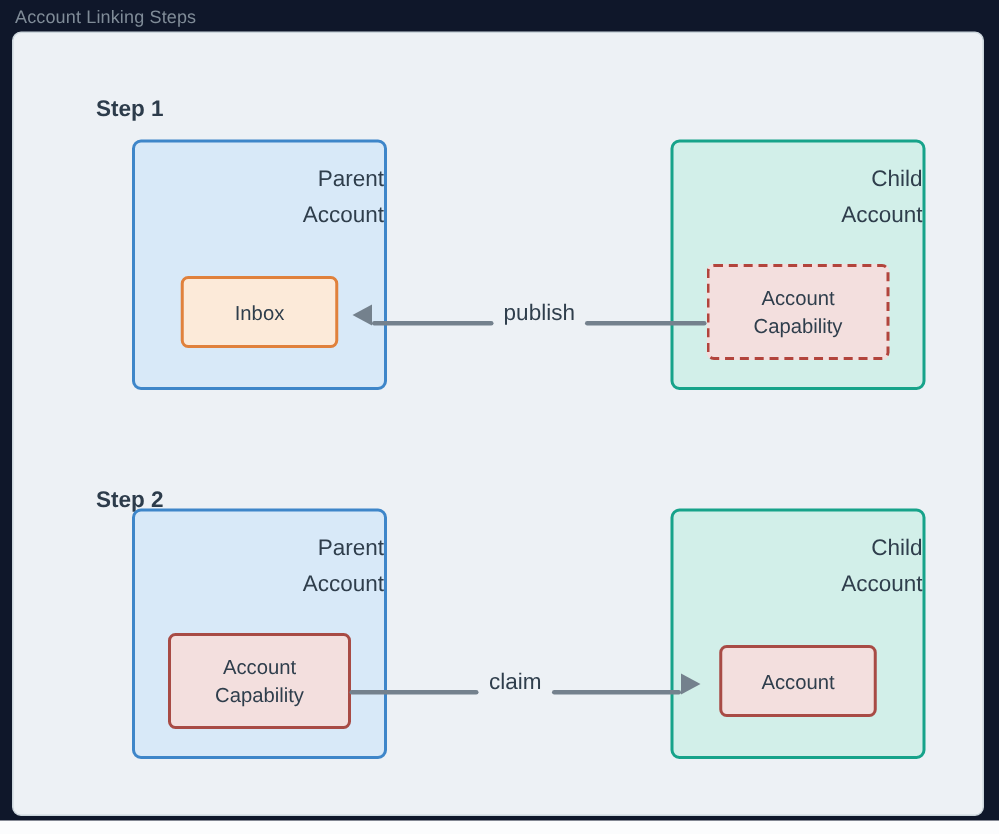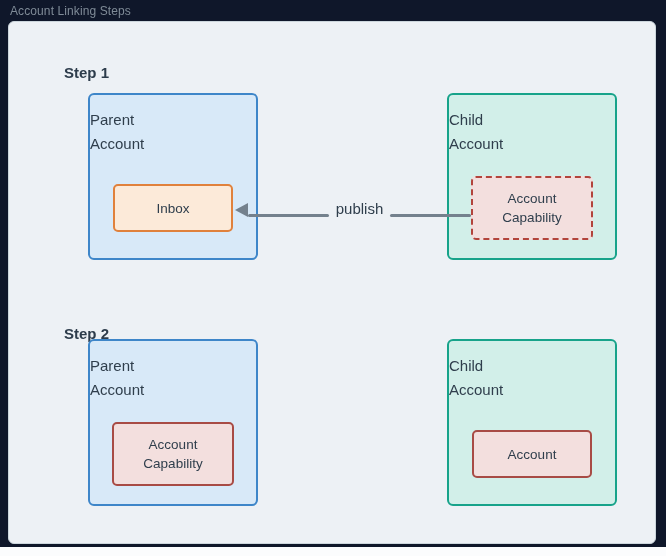--- a/index.html
+++ b/index.html
@@ -67,21 +67,21 @@
   .pos-parent-1 { left: 79px;  top: 71px;  }
   .pos-child-1  { left: 438px; top: 71px;  }
   .pos-parent-2 { left: 79px;  top: 317px; }
   .pos-child-2  { left: 438px; top: 317px; }
 
   .box-title {
     position: absolute;
     top: 13px;
     left: 0;
     width: 100%;
-    text-align: left;
+    text-align: right;
     font-size: 15px;
     line-height: 24px;
     color: #2f3e4c;
     white-space: pre-line;
   }
   .inner-box {
     position: absolute;
     left: 50%;
     transform: translateX(-50%);
     box-sizing: border-box;
@@ -91,21 +91,21 @@
     align-items: center;
     justify-content: center;
     text-align: center;
   }
   .inner-box .label {
     font-size: 13.5px;
     line-height: 19px;
     color: #2f3e4c;
     white-space: pre-line;
   }
-  .inner-box.one-line { width: 120px; height: 48px; top: 89px; }
+  .inner-box.one-line { width: 105px; height: 48px; top: 89px; }
   .inner-box.two-line { width: 122px; height: 64px; top: 81px; }
   .inner-box.orange { background: #fcead9; border-color: #e0813c; }
   .inner-box.pink   { background: #f3dfde; border-color: #a84b45; }
   .inner-box.pink.dashed { border-style: dashed; border-color: #b2443c; }
 
   .arrow {
     position: absolute;
     display: flex;
     align-items: flex-end;
     height: 16px;
@@ -181,15 +181,21 @@
     </div>
 
     <div class="outer-box teal pos-child-2">
       <div class="box-title">Child
 Account</div>
       <div class="inner-box pink one-line">
         <span class="label">Account</span>
       </div>
     </div>
 
+    <div class="arrow arrow-2">
+      <span class="arrow-line"></span>
+      <span class="arrow-label">claim</span>
+      <span class="arrow-line"></span>
+      <span class="arrowhead right"></span>
+    </div>
 
   </div>
 </div>
 
 </body></html>

